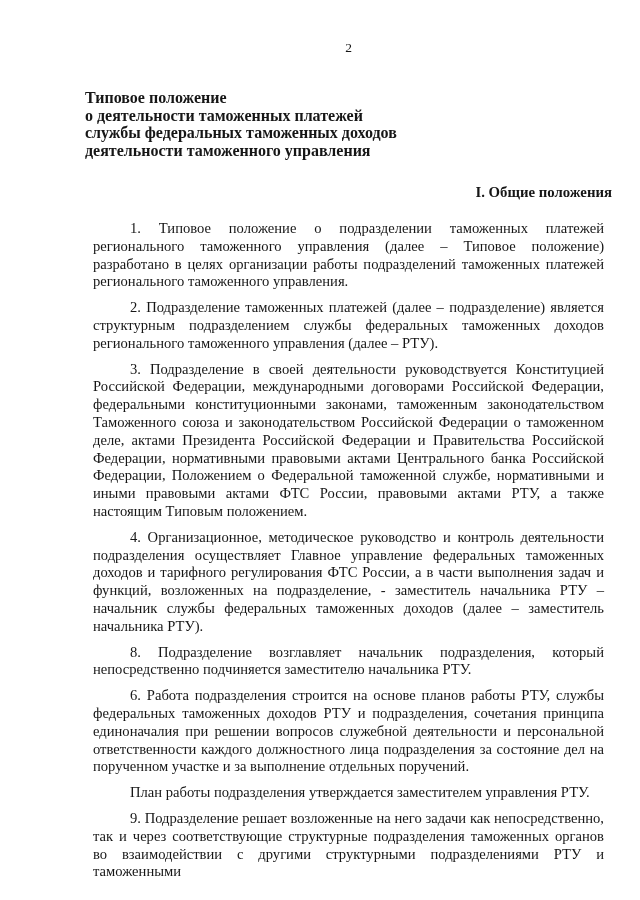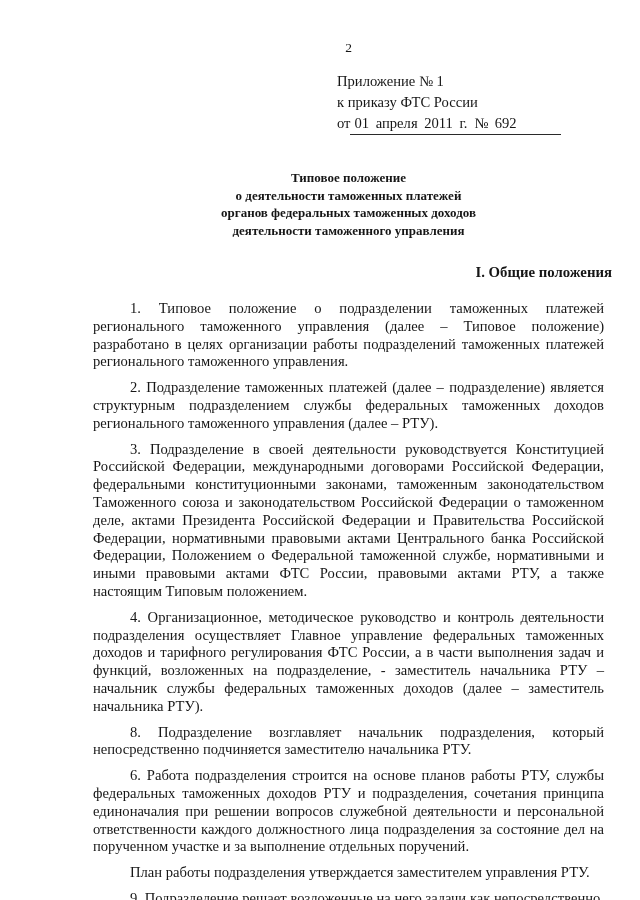--- a/index.html
+++ b/index.html
@@ -39,23 +39,23 @@
   }
   .appendix .underlined {
     display: inline-block;
     border-bottom: 1px solid #2a2a2a;
     padding-left: 4px;
     padding-right: 44px;
     word-spacing: 3px;
   }
   .title {
     margin-top: 34px;
-    text-align: center;
+    text-align: left;
     font-weight: bold;
-    font-size: 13px;
+    font-size: 16px;
     line-height: 17.5px;
   }
   .section-heading {
     margin-top: 25px;
     text-align: right;
     font-weight: bold;
     font-size: 14.8px;
     line-height: 17px;
   }
   .body-text {
@@ -70,30 +70,25 @@
     text-indent: 37px;
   }
 </style>
 </head>
 <body>
 
 <div class="page">
 
   <div class="column page-number">2</div>
 
-  <div class="appendix">
-    <div>Приложение № 1</div>
-    <div>к приказу ФТС России</div>
-    <div class="date-line"><span class="prefix">от</span><span class="underlined">01 апреля 2011 г. № 692</span></div>
-  </div>
 
   <div class="column title">
     <div>Типовое положение</div>
     <div>о деятельности таможенных платежей</div>
-    <div>органов федеральных таможенных доходов</div>
+    <div>службы федеральных таможенных доходов</div>
     <div>деятельности таможенного управления</div>
   </div>
 
   <div class="column section-heading">I. Общие положения</div>
 
   <div class="column body-text">
       <p class="para">1. Типовое положение о подразделении таможенных платежей регионального таможенного управления (далее – Типовое положение) разработано в целях организации работы подразделений таможенных платежей регионального таможенного управления.</p>
       <p class="para">2. Подразделение таможенных платежей (далее – подразделение) является структурным подразделением службы федеральных таможенных доходов регионального таможенного управления (далее – РТУ).</p>
       <p class="para">3. Подразделение в своей деятельности руководствуется Конституцией Российской Федерации, международными договорами Российской Федерации, федеральными конституционными законами, таможенным законодательством Таможенного союза и законодательством Российской Федерации о таможенном деле, актами Президента Российской Федерации и Правительства Российской Федерации, нормативными правовыми актами Центрального банка Российской Федерации, Положением о Федеральной таможенной службе, нормативными и иными правовыми актами ФТС России, правовыми актами РТУ, а также настоящим Типовым положением.</p>
       <p class="para">4. Организационное, методическое руководство и контроль деятельности подразделения осуществляет Главное управление федеральных таможенных доходов и тарифного регулирования ФТС России, а в части выполнения задач и функций, возложенных на подразделение, - заместитель начальника РТУ – начальник службы федеральных таможенных доходов (далее – заместитель начальника РТУ).</p>

